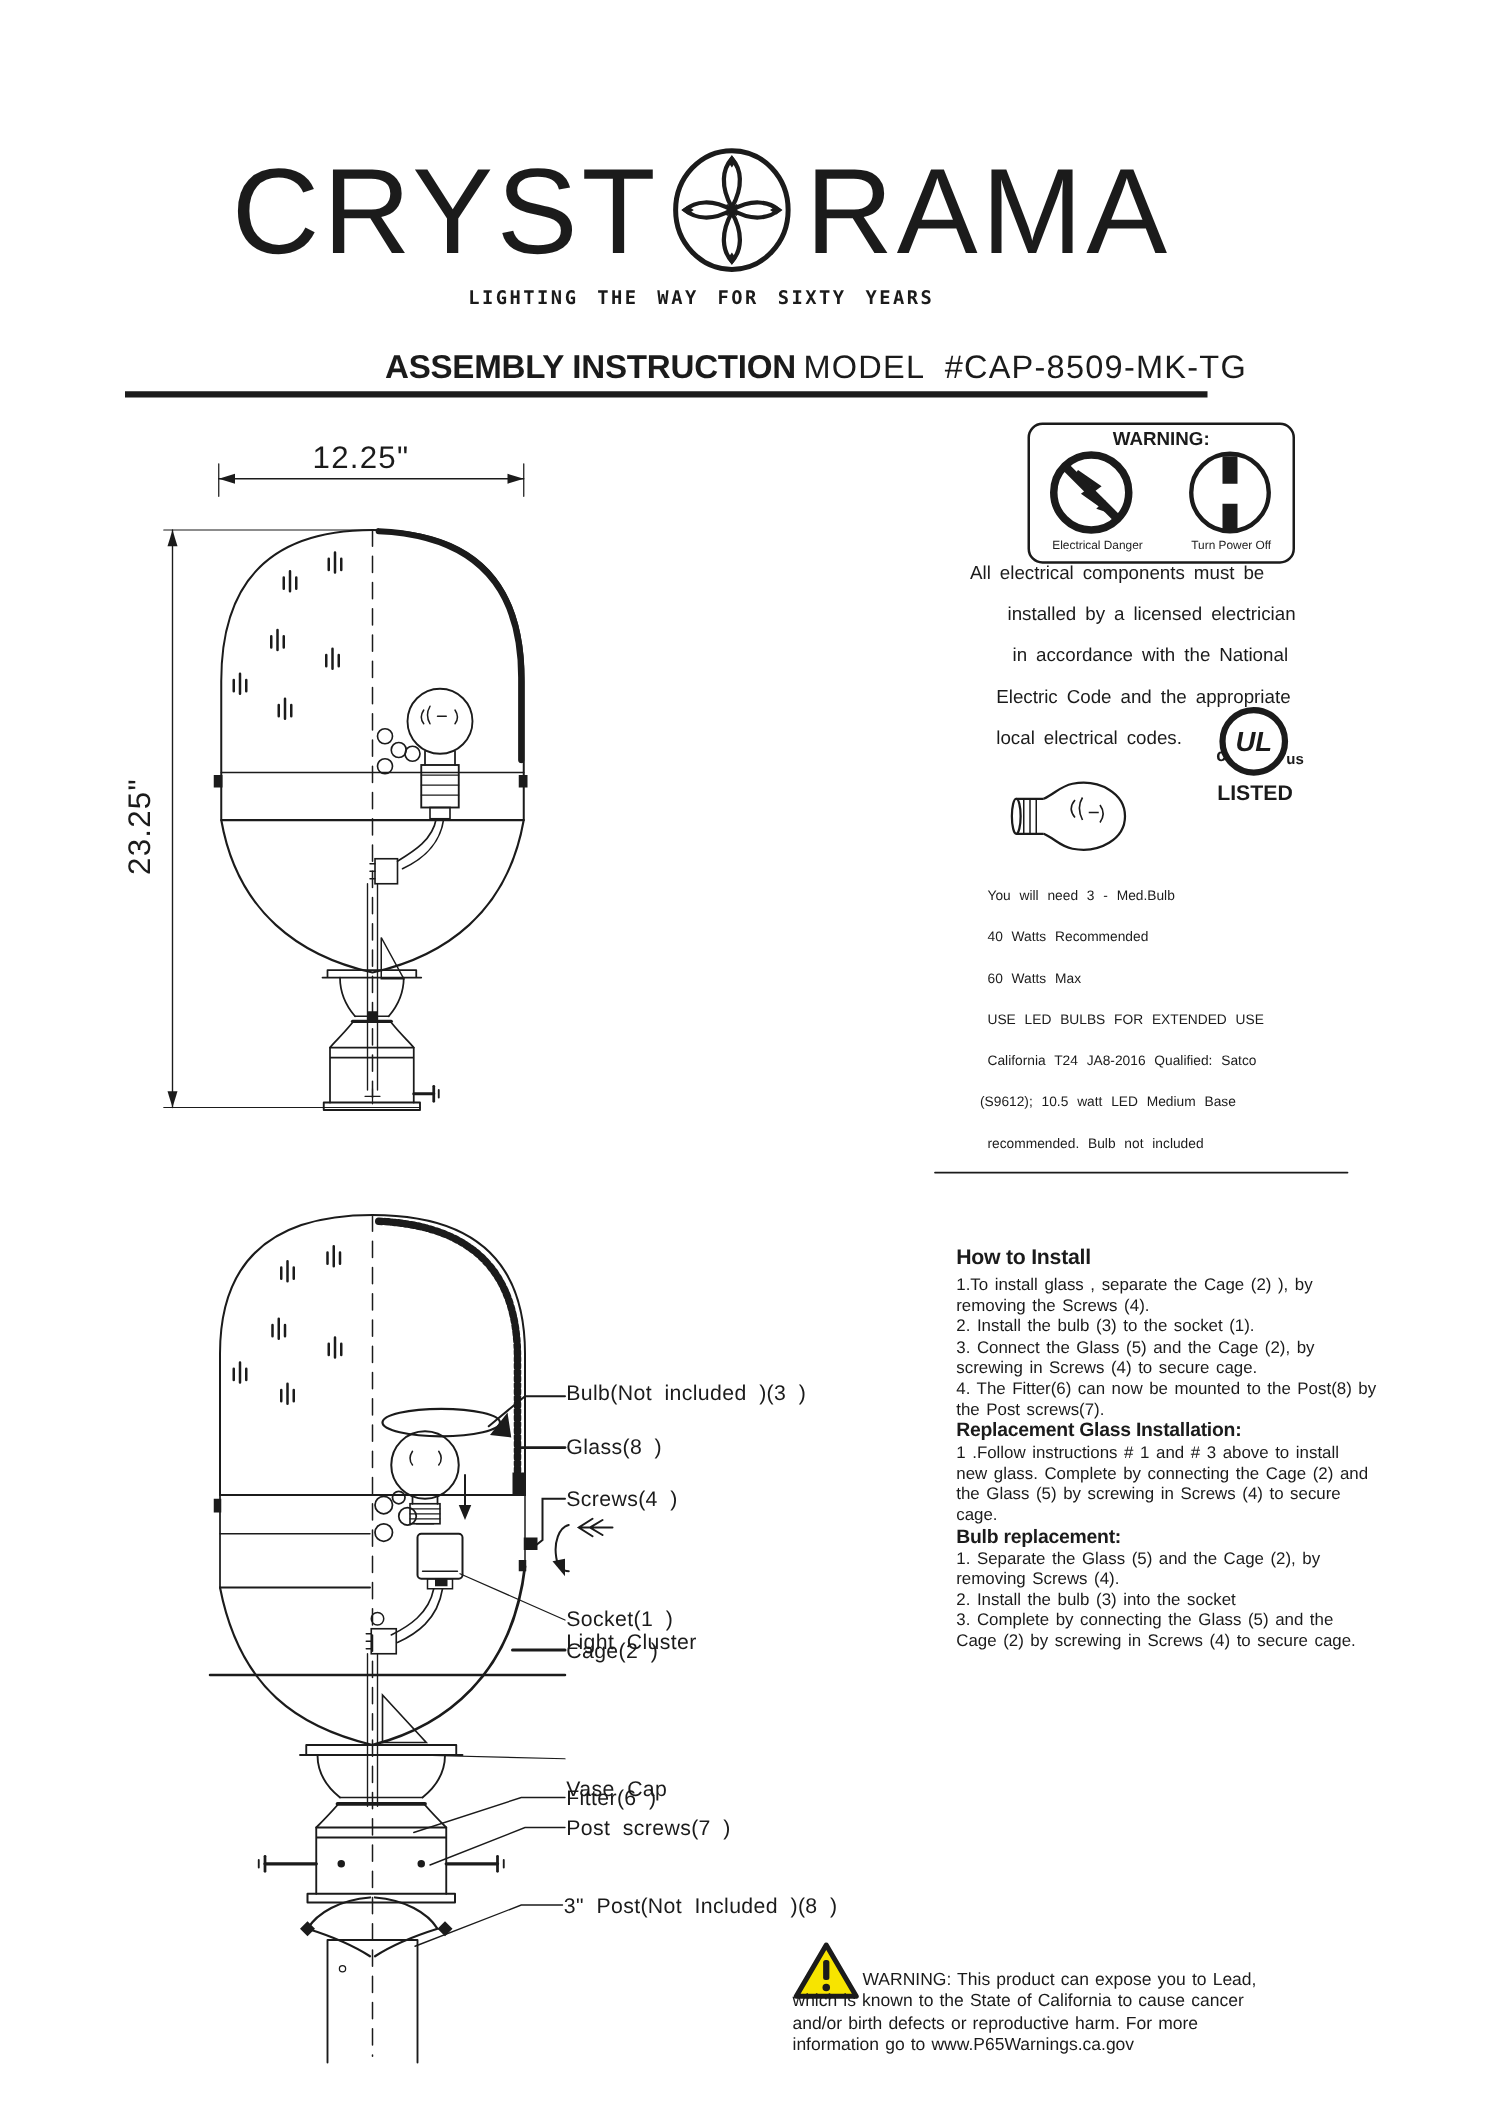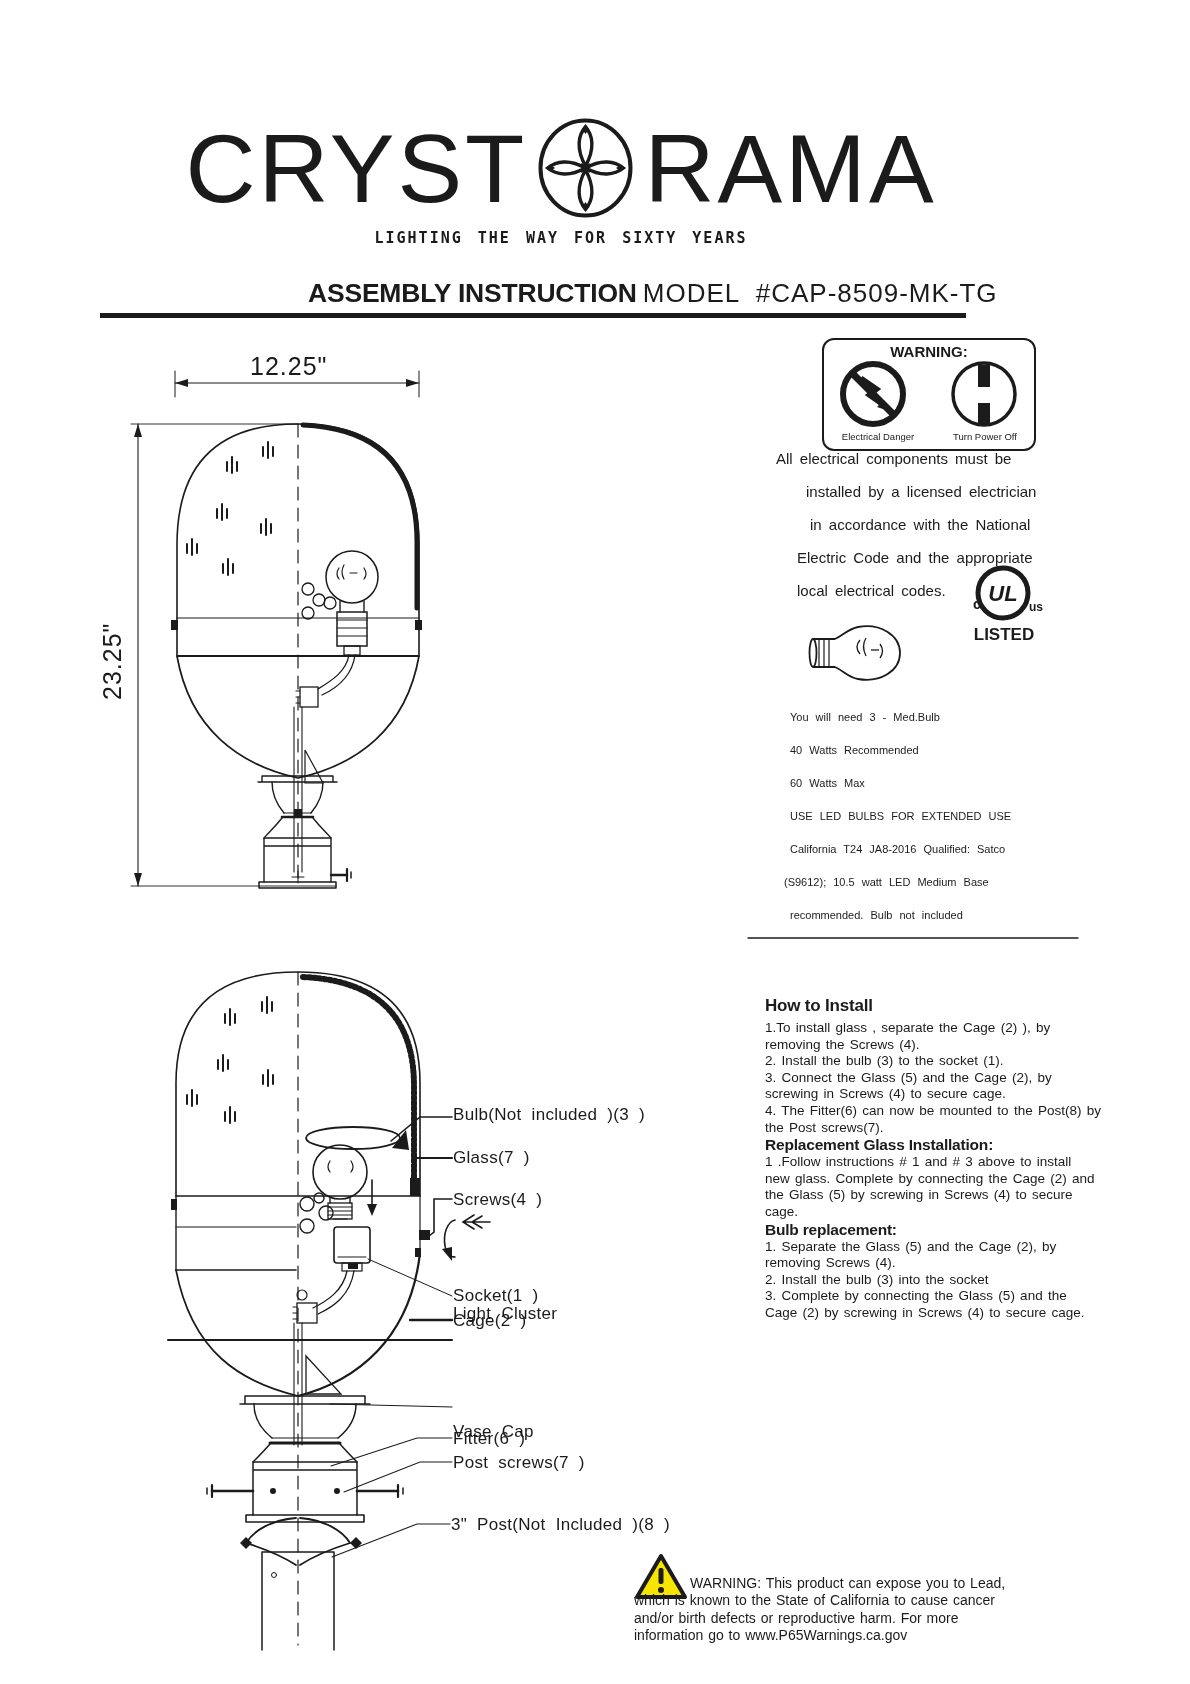--- a/index.html
+++ b/index.html
@@ -282,21 +282,21 @@
     <div class="step">4. The Fitter(6) can now be mounted to the Post(8) by the Post screws(7).</div>
     <h4>Replacement Glass Installation:</h4>
     <div class="step">1 .Follow instructions # 1 and  # 3 above to install new glass. Complete by connecting the Cage (2) and the Glass (5) by screwing in Screws (4) to secure cage.</div>
     <h4>Bulb replacement:</h4>
     <div class="step">1. Separate the Glass (5) and the  Cage (2), by removing Screws (4).</div>
     <div class="step">2. Install the bulb (3) into the socket</div>
     <div class="step">3. Complete by connecting the Glass (5) and the Cage (2) by screwing in Screws (4) to secure cage.</div>
   </div>
 
   <div class="abs plabel" style="left:453px;top:1105px;">Bulb(Not included )(3 )</div>
-  <div class="abs plabel" style="left:453px;top:1148px;">Glass(7 )</div>
+  <div class="abs plabel" style="left:453px;top:1148px;">Glass(8 )</div>
   <div class="abs plabel" style="left:453px;top:1190px;">Screws(4 )</div>
   <div class="abs plabel" style="left:453px;top:1286px;">Socket(1 )</div>
   <div class="abs plabel" style="left:453px;top:1311px;">Cage(2 )</div>
   <div class="abs plabel" style="left:453px;top:1304px;">Light Cluster</div>
   <div class="abs plabel" style="left:453px;top:1398px;margin-top:24px;">Vase Cap</div>
   <div class="abs plabel" style="left:453px;top:1429px;">Fitter(6 )</div>
   <div class="abs plabel" style="left:453px;top:1453px;">Post screws(7 )</div>
   <div class="abs plabel" style="left:451px;top:1515px;">3" Post(Not Included )(8 )</div>
 
   <svg class="abs" style="left:634px;top:1553px;" width="54" height="47" viewBox="0 0 54 47">

